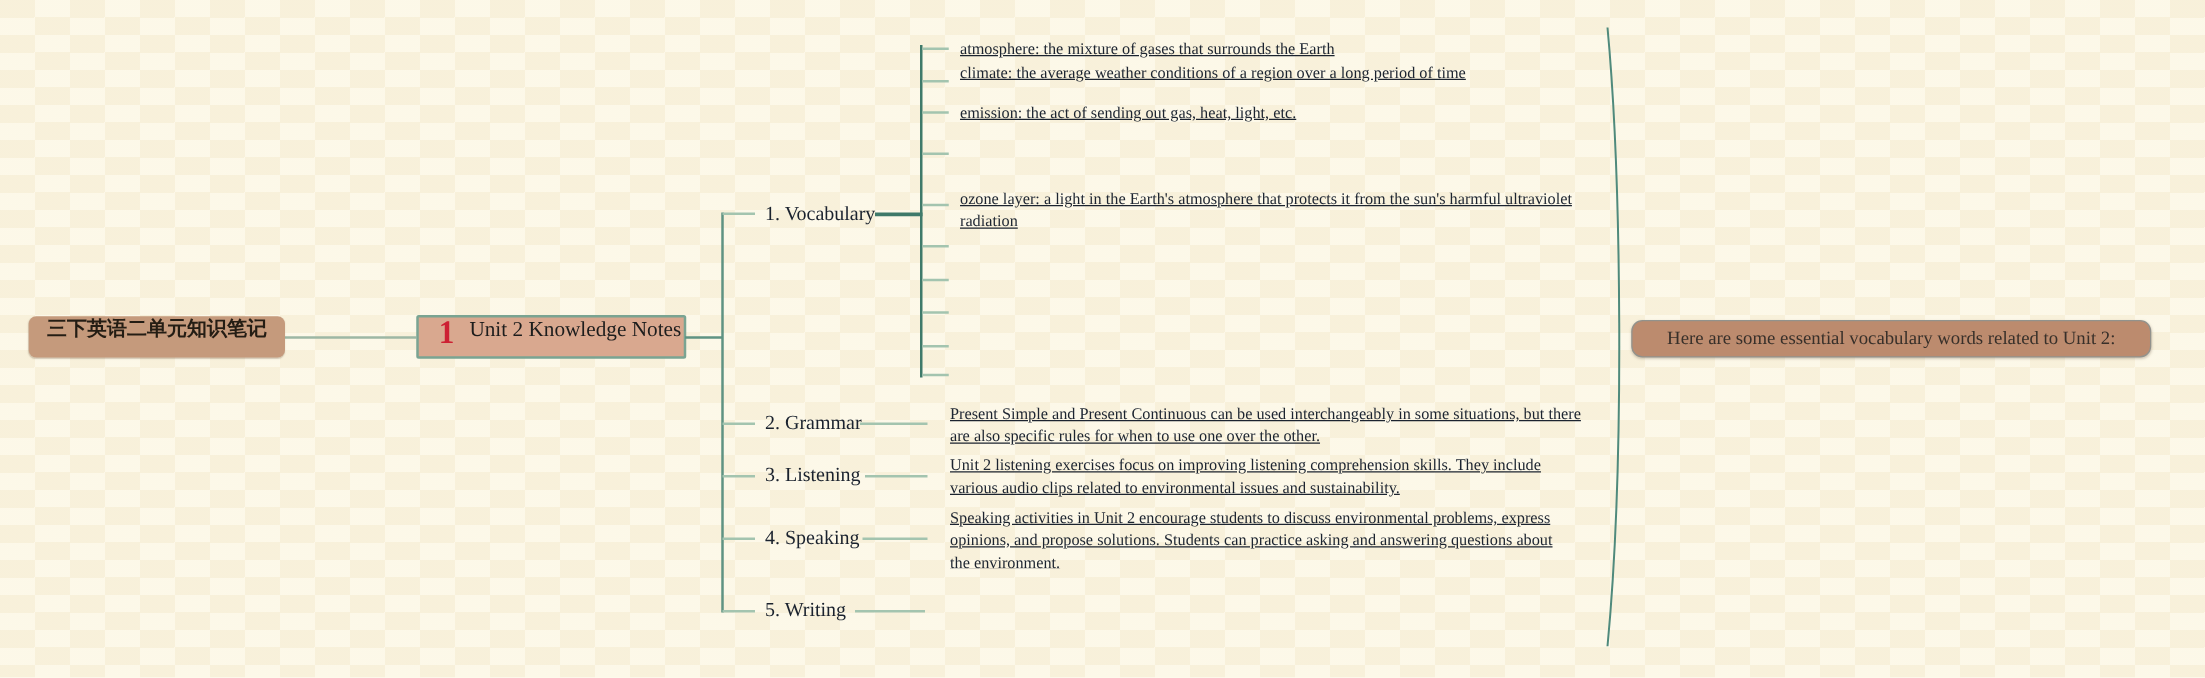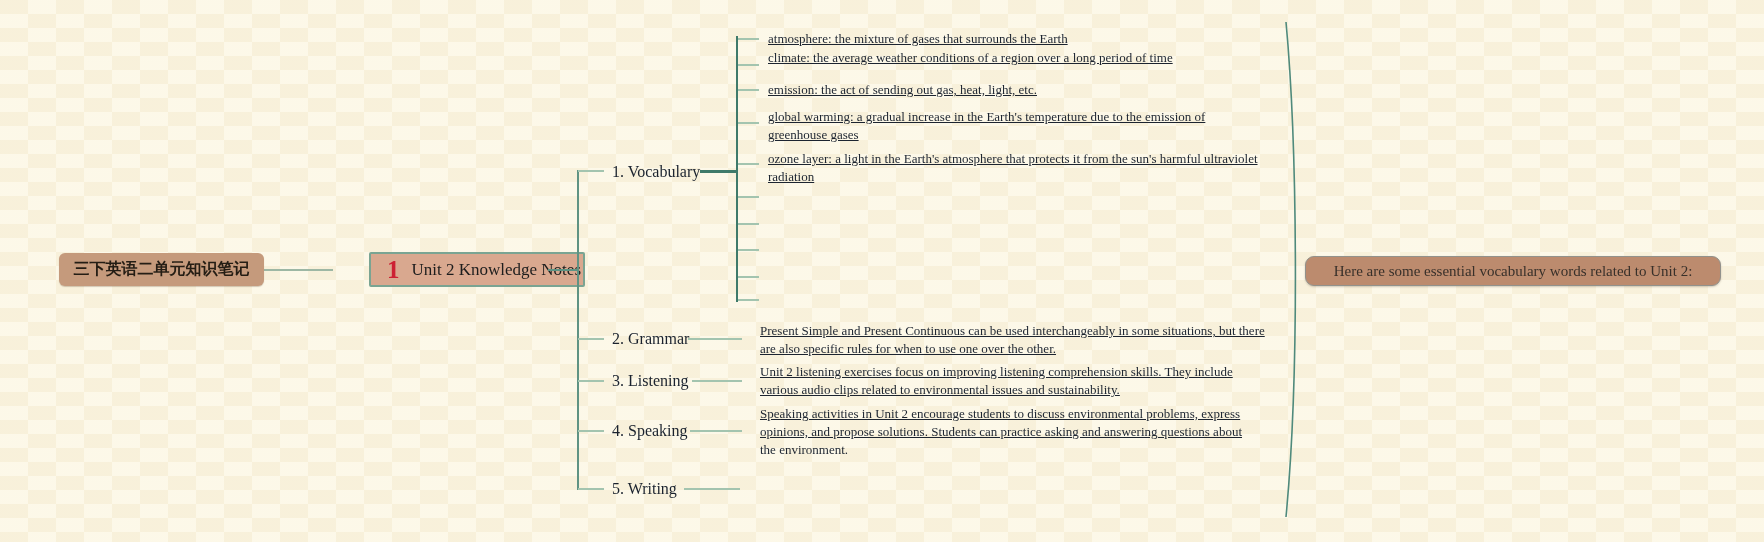--- a/index.html
+++ b/index.html
@@ -14,23 +14,22 @@
   .canvas{
     position:relative;width:1764px;height:542px;
     background-color:var(--canvas-bg);
     background-image:repeating-conic-gradient(rgba(252,248,233,0.85) 0% 25%, rgba(244,236,212,0.55) 25% 50%);
     background-size:56px 28px;
   }
   .hline,.vline{position:absolute}
   .hline{height:2px}
   .vline{width:2px}
   .node-box{
-    position:absolute;display:flex;align-items:center;justify-content:center;
+    position:absolute;display:flex;align-items:flex-start;justify-content:center;
     border-radius:6px;
-    margin-left:36px;
   }
   .root-box{
     left:23px;top:253px;width:205px;height:33px;
     background:var(--root-node-bg);
     font-family:"Liberation Sans",sans-serif;font-weight:bold;font-size:16px;color:#241d14;
     box-shadow:0 1px 1px rgba(90,60,30,0.25);
   }
   .main-box{
     left:333px;top:252px;width:216px;height:35px;
     background:var(--main-node-bg);border:2px solid var(--main-node-border);
@@ -103,21 +102,20 @@
   <div class="hline" style="left:738px;top:163px;width:21px;background:var(--line-sage)"></div>
   <div class="hline" style="left:738px;top:196px;width:21px;background:var(--line-sage)"></div>
   <div class="hline" style="left:738px;top:223px;width:21px;background:var(--line-sage)"></div>
   <div class="hline" style="left:738px;top:249px;width:21px;background:var(--line-sage)"></div>
   <div class="hline" style="left:738px;top:276px;width:21px;background:var(--line-sage)"></div>
   <div class="hline" style="left:738px;top:299px;width:21px;background:var(--line-sage)"></div>
 
   <div class="def-text" style="top:30px">atmosphere: the mixture of gases that surrounds the Earth</div>
   <div class="def-text" style="top:49px">climate: the average weather conditions of a region over a long period of time</div>
   <div class="def-text" style="top:81px">emission: the act of sending out gas, heat, light, etc.</div>
-  <div class="def-text" style="top:108px">global warming: a gradual increase in the Earth's temperature due to the emission of greenhouse gases</div>
   <div class="def-text" style="top:150px">ozone layer: a light in the Earth's atmosphere that protects it from the sun's harmful ultraviolet radiation</div>
 
   <div class="para-text" style="left:760px;top:322px;width:505px;height:38px">Present Simple and Present Continuous can be used interchangeably in some situations, but there are also specific rules for when to use one over the other.</div>
   <div class="para-text" style="left:760px;top:363px;width:505px;height:36px">Unit 2 listening exercises focus on improving listening comprehension skills. They include various audio clips related to environmental issues and sustainability.</div>
   <div class="para-text" style="left:760px;top:405px;width:500px;height:50px">Speaking activities in Unit 2 encourage students to discuss environmental problems, express opinions, and propose solutions. Students can practice asking and answering questions about the environment.</div>
 
   <svg class="overlay" width="1764" height="542">
     <path d="M 1286 22 C 1297 140, 1300 370, 1286 517" fill="none" stroke="#4f8a7c" stroke-width="1.6"></path>
   </svg>
 

